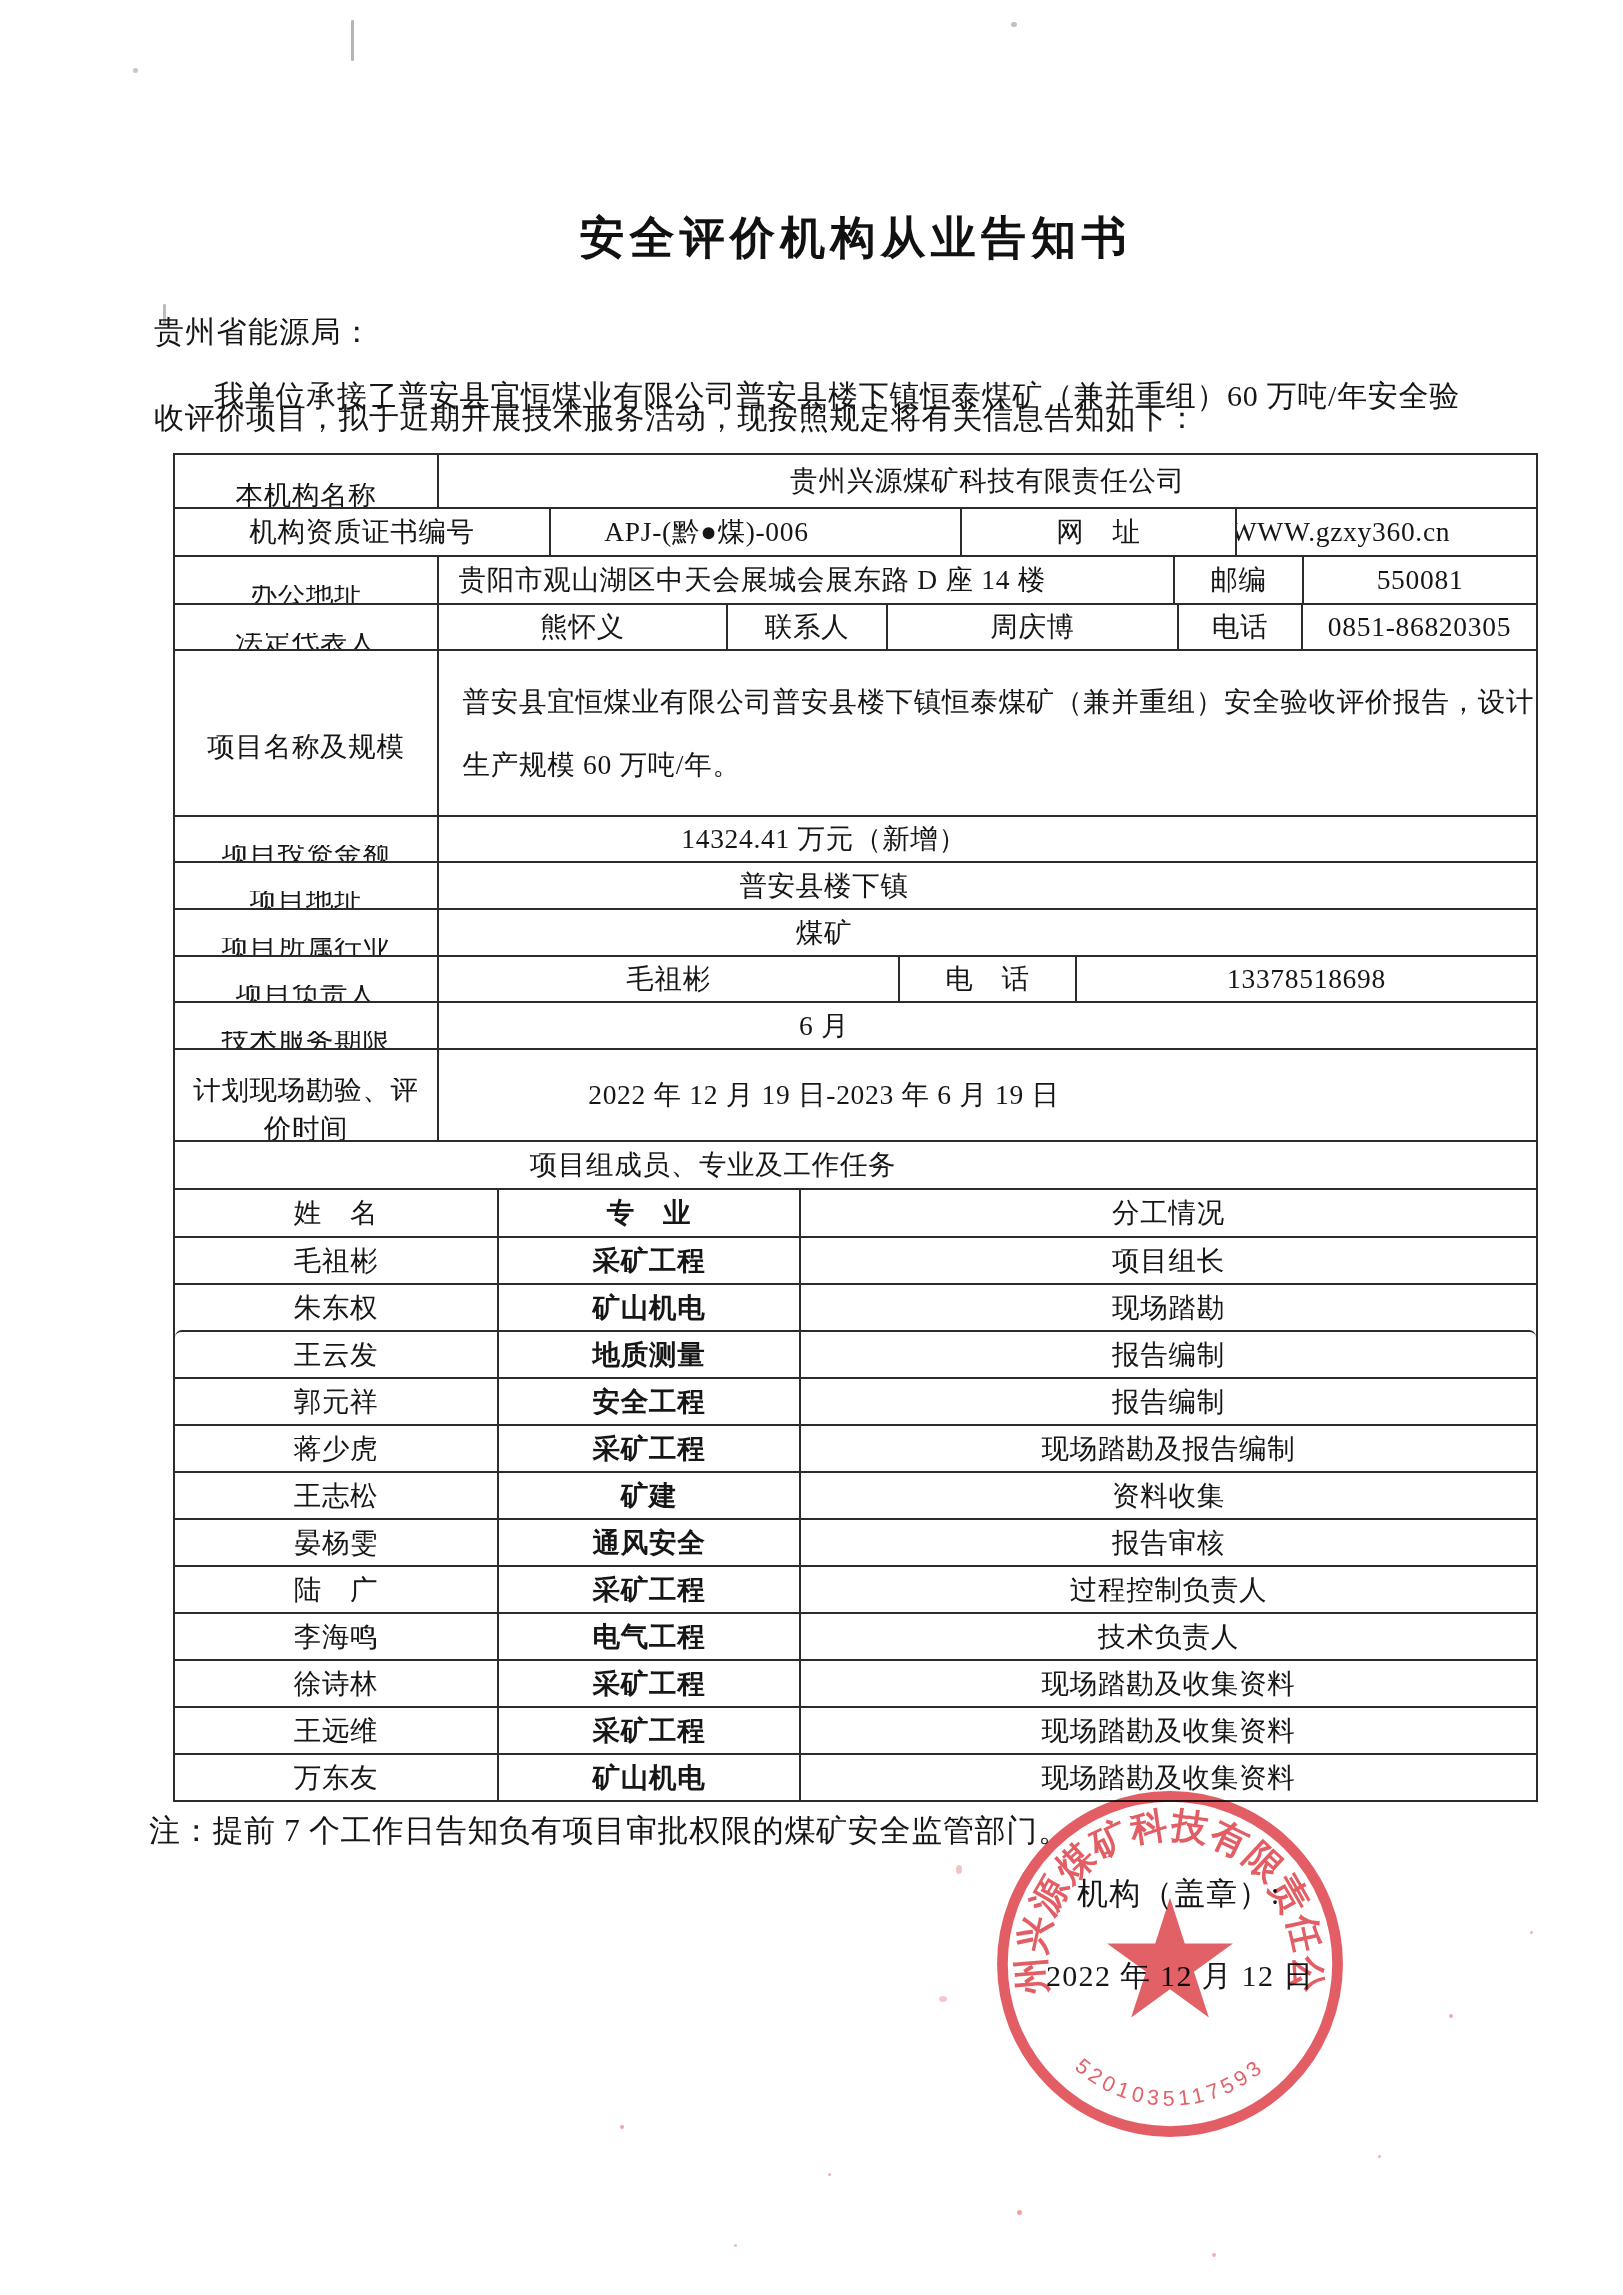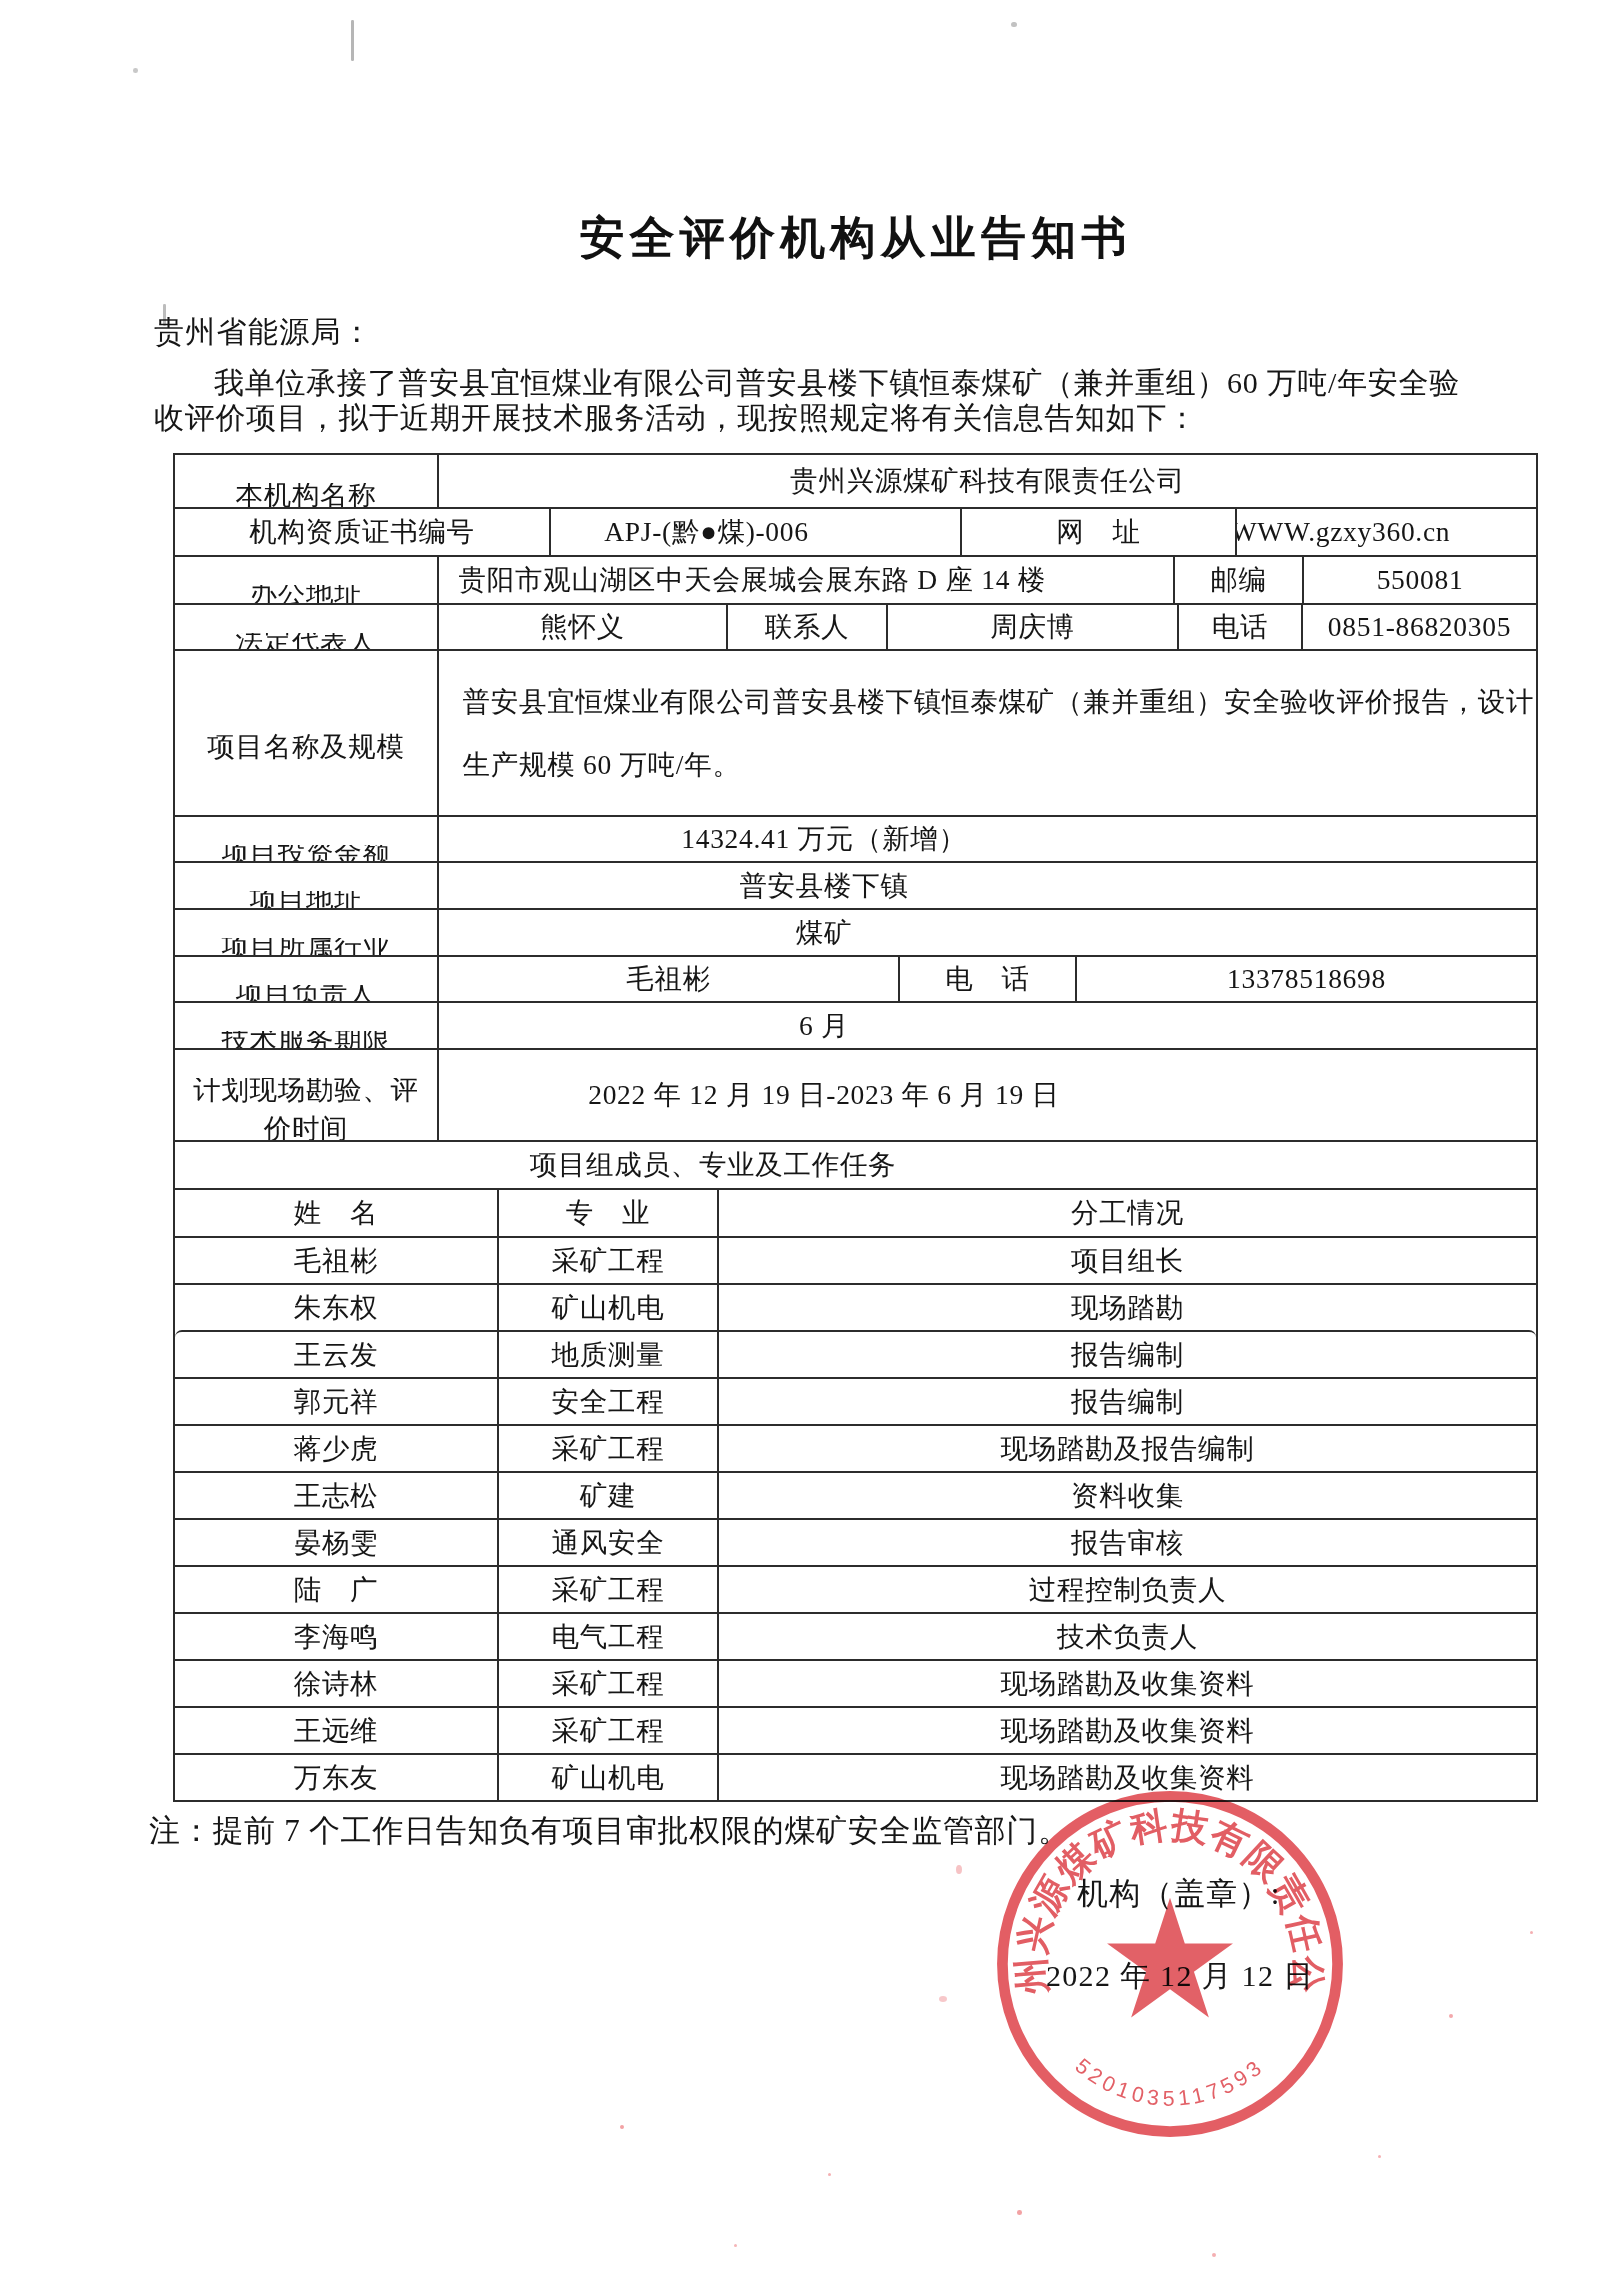--- a/index.html
+++ b/index.html
@@ -13,21 +13,21 @@
   }
   .page{position:absolute;inset:0;}
   
   .title{
     position:absolute;left:173px;top:208px;width:1365px;
     text-align:center;font-size:45px;font-weight:700;letter-spacing:5.2px;
     font-family:"Liberation Sans","DejaVu Sans",sans-serif;
     color:#111;
   }
   .recipient{position:absolute;left:154px;top:312px;font-size:30px;letter-spacing:1.3px;}
-  .intro1{position:absolute;left:154px;top:363px;width:1384px;font-size:30px;letter-spacing:0.7px;text-indent:60px;white-space:nowrap;}
+  .intro1{position:absolute;left:154px;top:376px;width:1384px;font-size:30px;letter-spacing:0.7px;text-indent:60px;white-space:nowrap;}
   .intro2{position:absolute;left:154px;top:398px;width:1384px;font-size:30px;letter-spacing:0.7px;white-space:nowrap;}
   .note{position:absolute;left:149px;top:1810px;font-size:31px;letter-spacing:0.7px;white-space:nowrap;z-index:3;}
   .seal-label{position:absolute;left:1077px;top:1873px;font-size:31px;letter-spacing:1.3px;z-index:3;}
   .seal-date{position:absolute;left:1046px;top:1956px;font-size:30px;letter-spacing:1.3px;z-index:3;}
   
   .info-table{
     position:absolute;left:173px;top:453px;width:1365px;
     border:2.6px solid #2c2c2c;box-sizing:border-box;
     background:transparent;z-index:2;
   }
@@ -38,21 +38,21 @@
     display:flex;align-items:center;justify-content:center;
     font-size:27.5px;letter-spacing:0.7px;text-align:center;
     overflow:hidden;
   }
   .c.nb{border-left:none;}
   .c.left{justify-content:flex-start;text-align:left;padding-left:19.6px;}
   .c.grow{flex:1;}
   .w401{width:262px;margin-top:28px;} .w571{width:374px;} .w554{width:411px;} .w420{width:275px;}
   .w1125{width:736px;} .w197{width:129px;} .w441{width:289px;} .w245{width:160px;}
   .w444{width:291px;} .w190{width:124px;} .w705{width:461px;} .w271{width:177px;}
-  .w492{width:322px;} .w419{width:220px;}
+  .w492{width:322px;} .w419{width:302px;font-weight:bold;}
   .shift500{padding-right:327px;} .shift435{padding-right:285px;}
   .shift150{padding-right:98px;} .shift140{padding-right:92px;}
   .desc-cell{flex-direction:column;align-items:flex-start;justify-content:center;
     padding-left:23.6px;padding-right:13px;text-align:left;}
   .desc-cell div{line-height:63px;white-space:nowrap;}
   .two-line div{line-height:39px;}
   
   .stamp{position:absolute;left:981px;top:1775px;width:378px;height:378px;
     z-index:4;mix-blend-mode:multiply;opacity:.92;}
   

